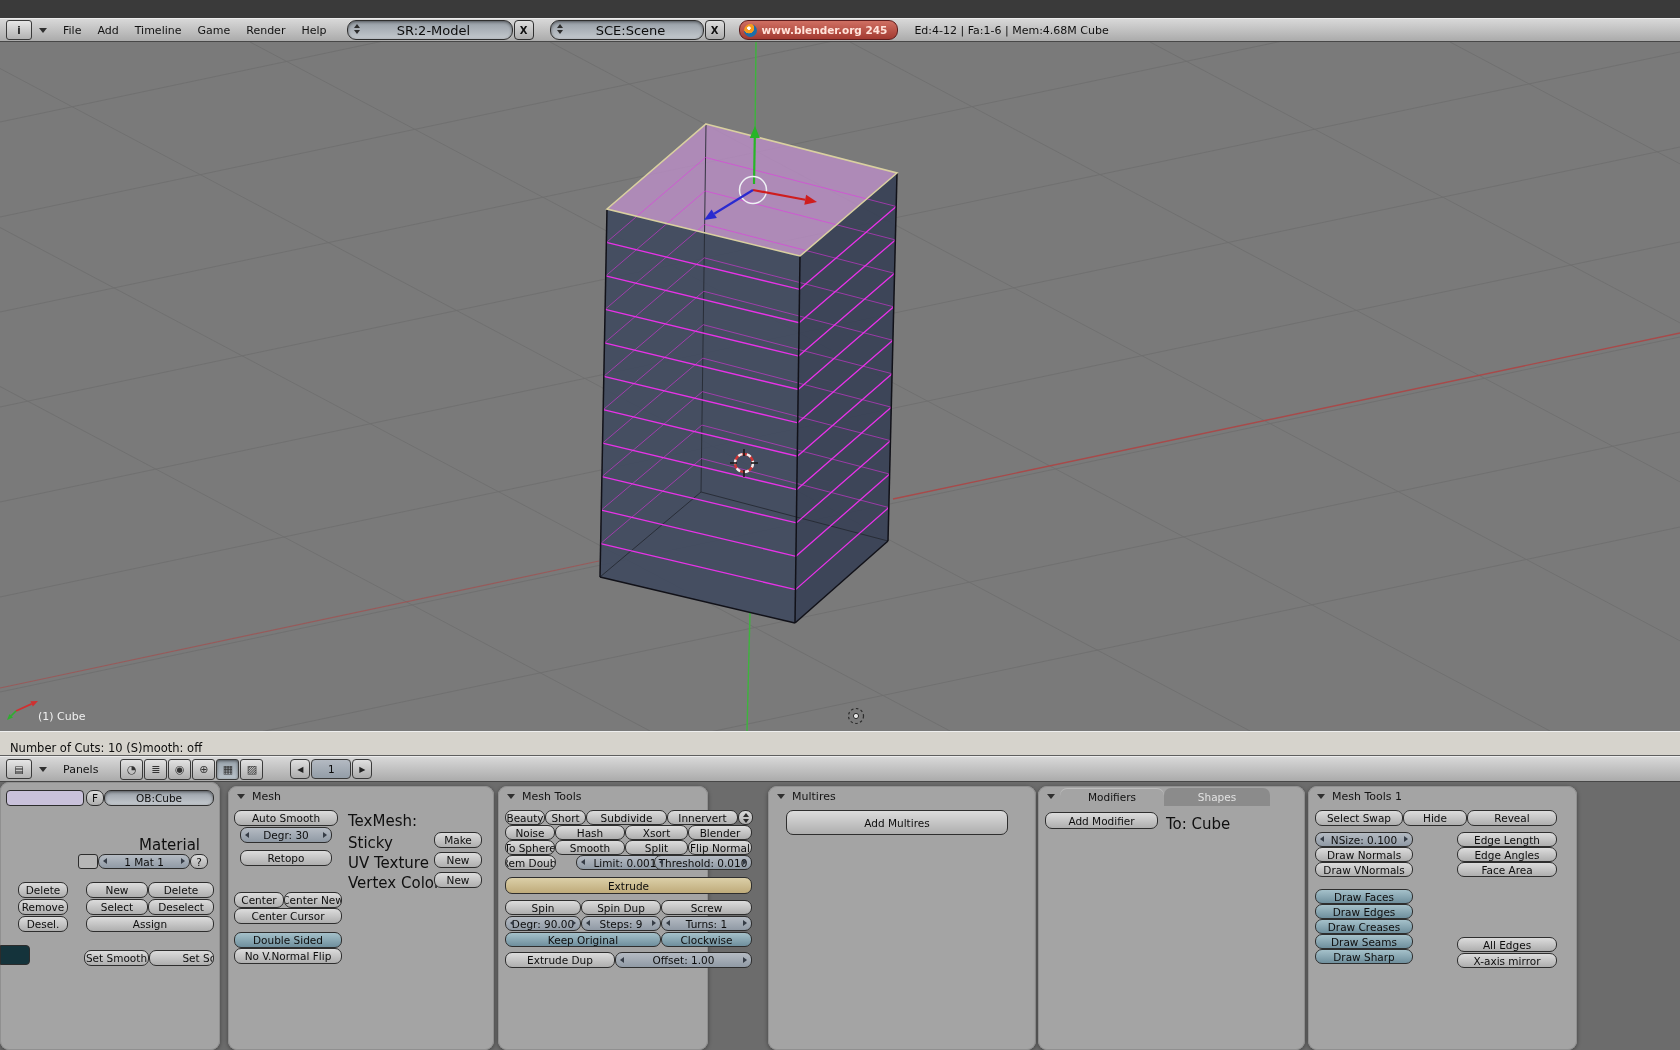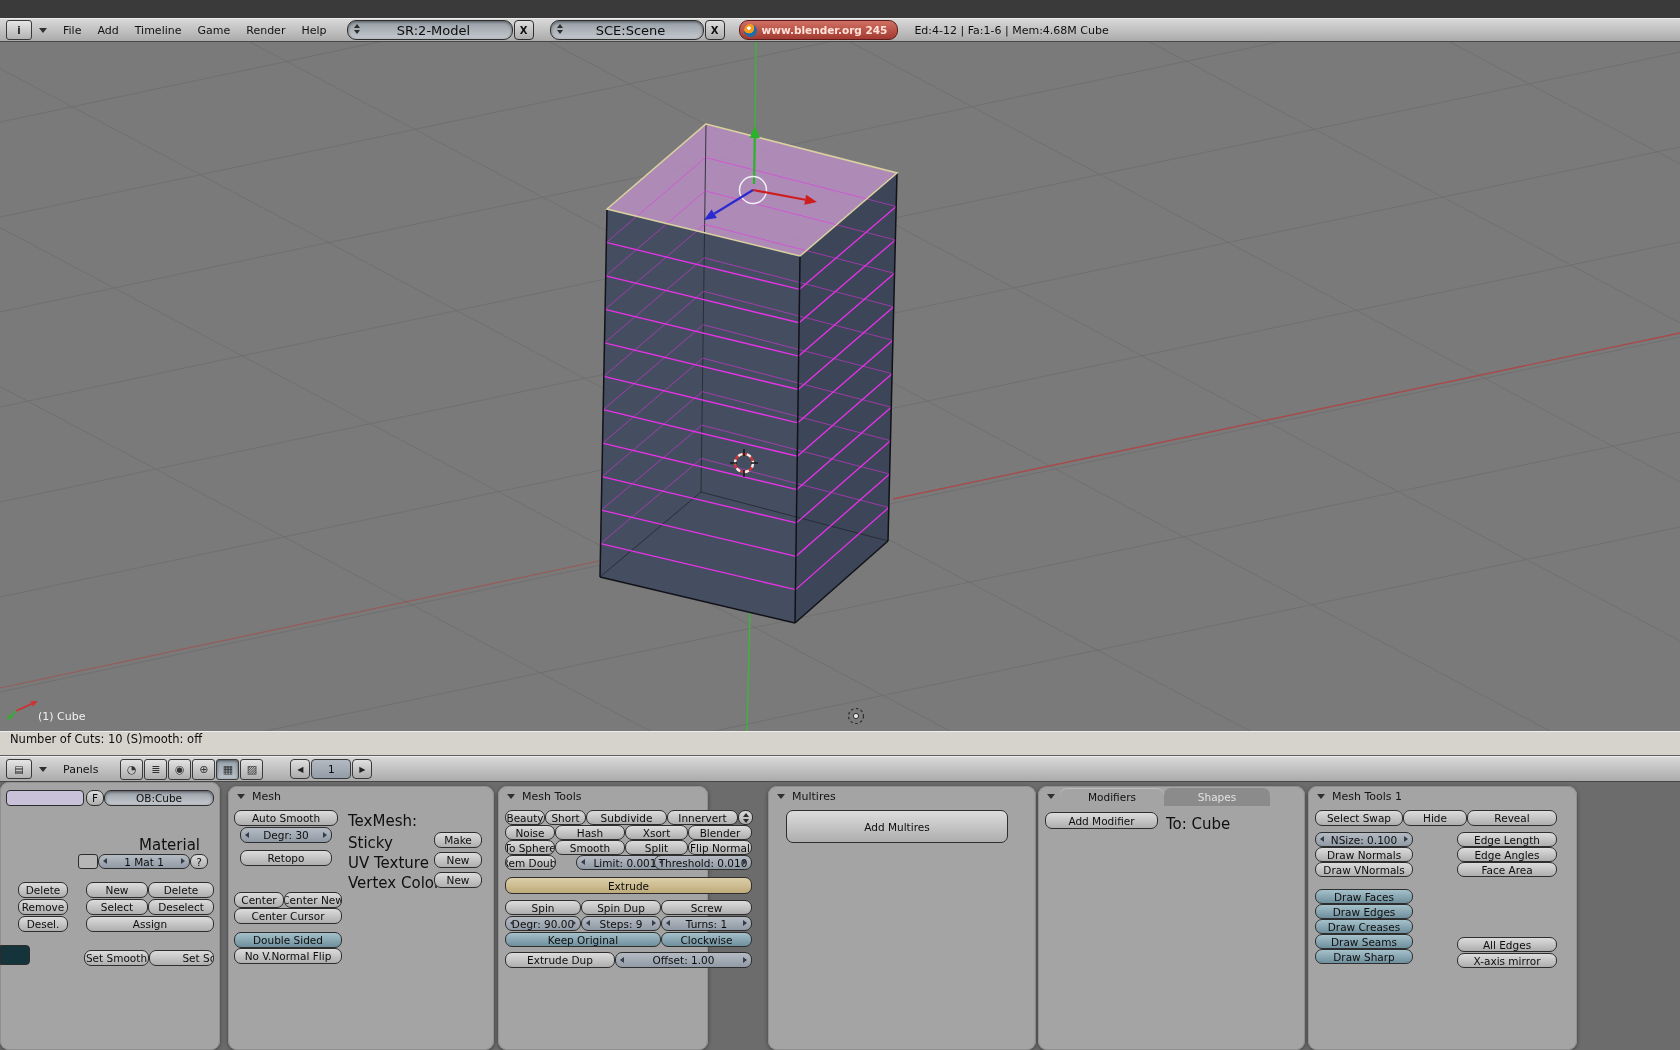--- a/index.html
+++ b/index.html
@@ -47,21 +47,21 @@
     font-size:10px;font-weight:bold;color:#101010;}
   .version-pill{height:18px;border:1px solid #5e1d1d;border-radius:9px;margin-left:14px;
     background:linear-gradient(#cf6f62,#a33a31);display:flex;align-items:center;gap:5px;padding:0 10px 0 4px;
     font-size:10.5px;color:#ffe3da;font-weight:bold;}
   .stats{margin-left:16px;font-size:11px;color:#101010;}
 
   
   .viewport{position:absolute;left:0;top:42px;width:1680px;height:689px;background:#7a7a7a;}
   .vp-statusbar{position:absolute;left:0;top:731px;width:1680px;height:25px;background:#d6d3cc;
     border-top:1px solid #efefef;border-bottom:1px solid #5f5f5f;box-sizing:border-box;
-    display:flex;align-items:flex-start;padding-left:10px;font-size:11.5px;color:#0d0d0d;}
+    display:flex;align-items:flex-end;padding-left:10px;font-size:11.5px;color:#0d0d0d;}
 
   
   .ctx-icon{width:21px;height:19px;border:1px solid #3a3a3a;border-radius:3px;margin-right:1px;
     background:linear-gradient(#e2e2e2,#aeaeae);display:flex;align-items:center;justify-content:center;
     font-size:11px;color:#333;}
   .ctx-icon.pressed{background:linear-gradient(#9aa4ad,#b9c2c9);box-shadow:inset 0 1px 3px rgba(0,0,0,.5);}
   .stepbtn{width:18px;height:18px;border:1px solid #3a3a3a;border-radius:4px;
     background:linear-gradient(#e0e0e0,#ababab);display:flex;align-items:center;justify-content:center;
     font-size:8px;color:#222;}
   .stepfield{width:38px;height:18px;border:1px solid #3a3a3a;border-radius:4px;margin:0 1px;
@@ -327,21 +327,21 @@
       <div class="bb teal" style="left:163px;top:146px;width:91px;height:15px;">Clockwise</div>
       <div class="bb" style="left:7px;top:166px;width:110px;height:16px;">Extrude Dup</div>
       <div class="bb numfield" style="left:117px;top:166px;width:137px;height:16px;">Offset: 1.00</div>
     </div>
 
     <div class="panel" style="left:768px;top:4px;width:268px;height:264px;">
       <div class="phead">
           <div class="tri"></div>
           <span>Multires</span>
         </div>
-      <div class="bb" style="left:18px;top:24px;width:222px;height:33px;">Add Multires</div>
+      <div class="bb" style="left:18px;top:24px;width:222px;height:25px;">Add Multires</div>
     </div>
 
     <div class="panel" style="left:1038px;top:4px;width:267px;height:264px;">
       <div class="phead" style="gap:4px;">
           <div class="tri"></div>
         </div>
       <div class="tab active" style="left:22px;width:104px;">Modifiers</div>
       <div class="tab inactive" style="left:126px;width:106px;">Shapes</div>
       <div class="bb" style="left:7px;top:26px;width:113px;height:17px;">Add Modifier</div>
       <div class="label" style="left:128px;top:29px;">To: Cube</div>

